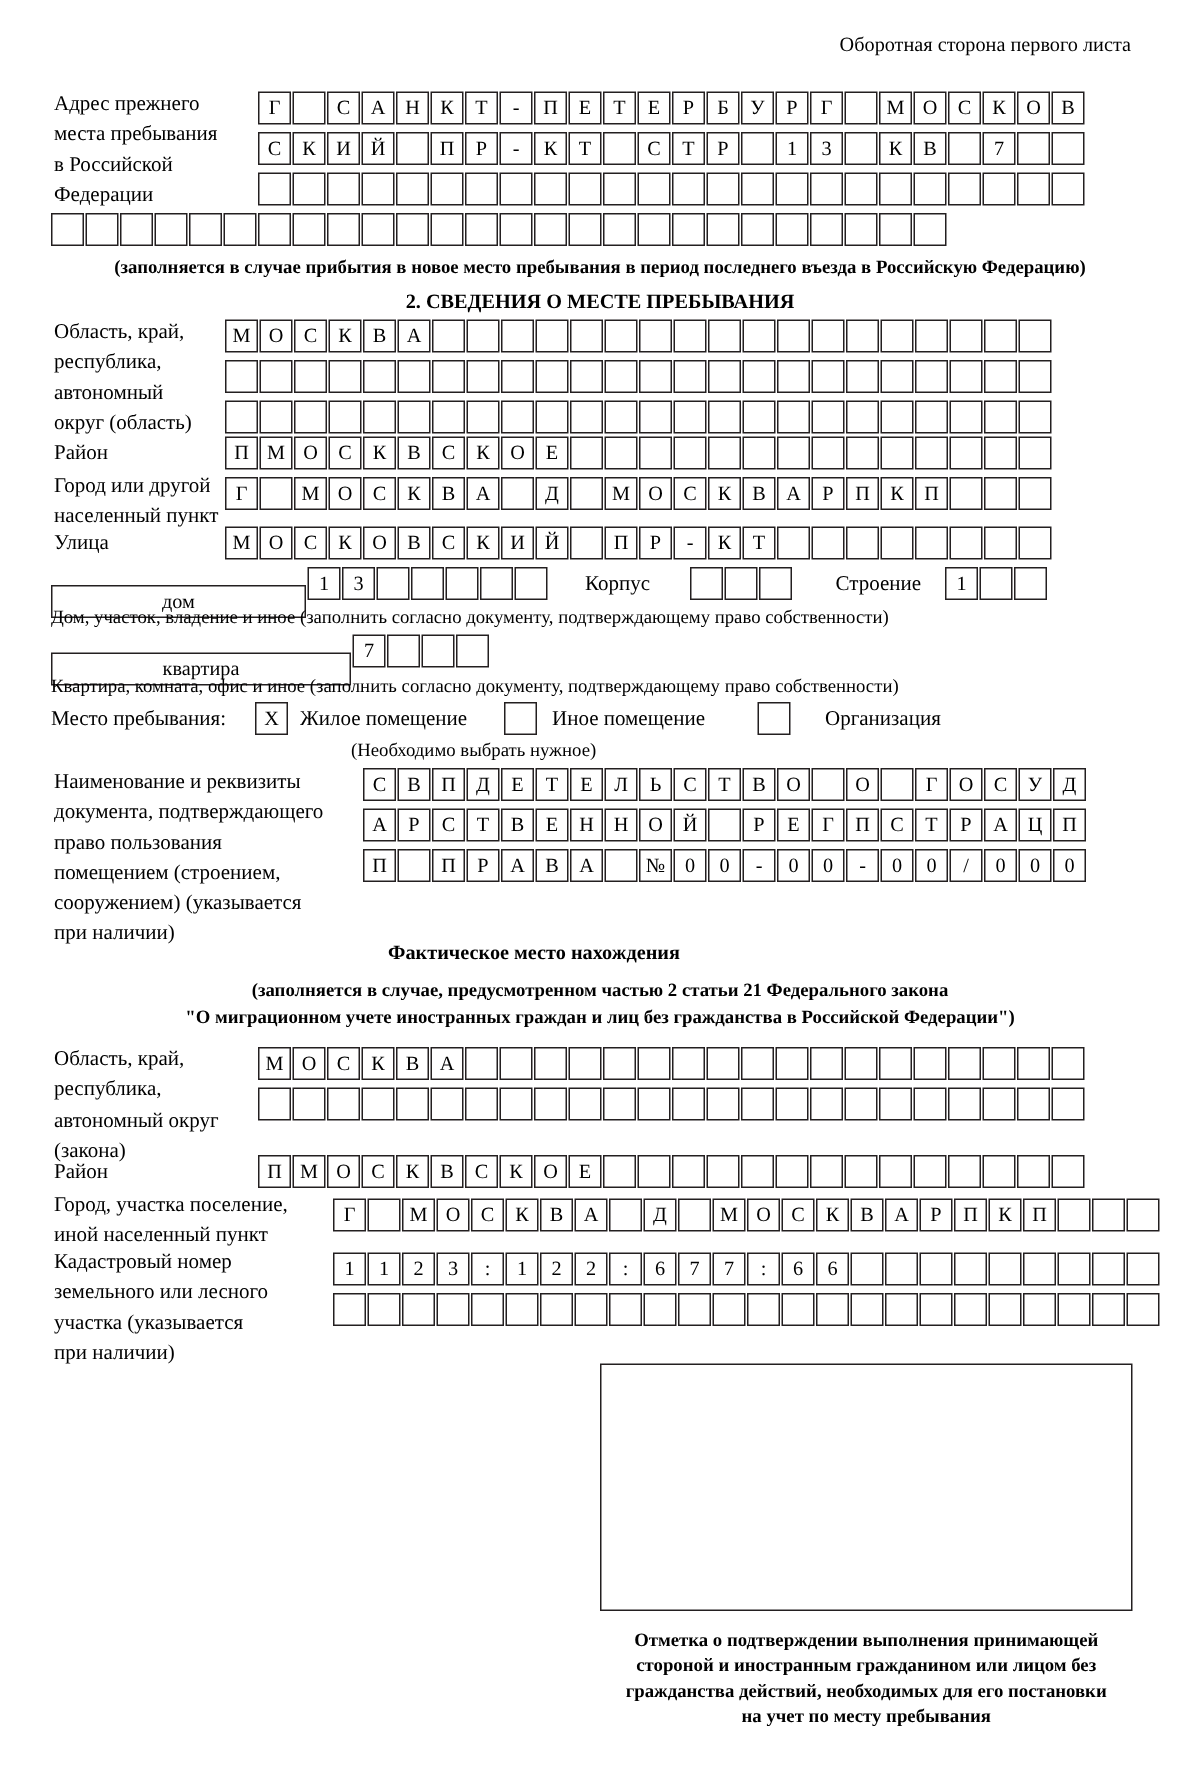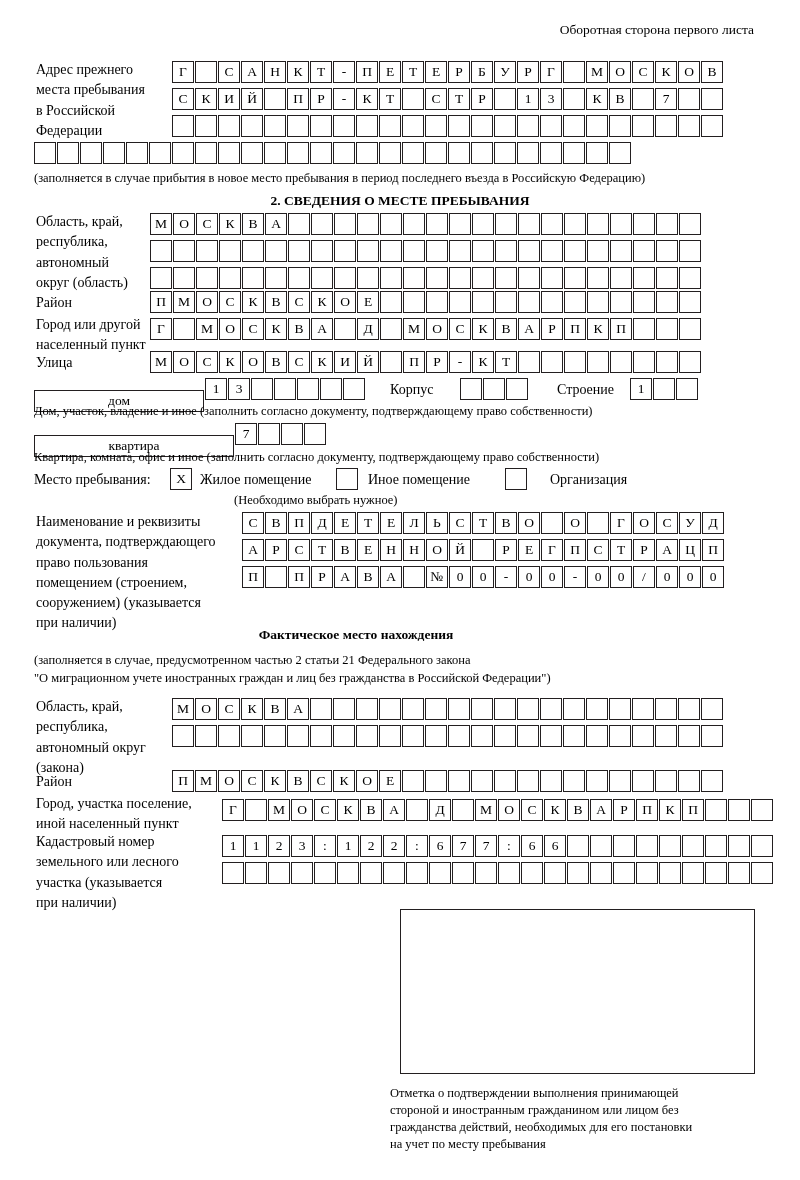--- a/index.html
+++ b/index.html
@@ -45,21 +45,21 @@
   }
   .tick{
     width:22px;height:22px;border:1px solid #231f20;box-sizing:border-box;
     text-align:center;line-height:20px;font-size:13.5px;
   }
   .bigbox{
     position:absolute;
     border:1px solid #231f20;
     box-sizing:border-box;
   }
-  .note{font-size:12.5px;line-height:1.35;}
+  .note{font-size:12.5px;line-height:1.35;text-align:center;font-weight:bold;}
 </style>
 </head>
 <body>
 
 <div class="page">
 
   <div class="hdr-right">Оборотная сторона первого листа</div>
 
   <div style="position:absolute;left:36px;top:60px;width:140px;" class="lbl">
     <div>Адрес прежнего</div>

